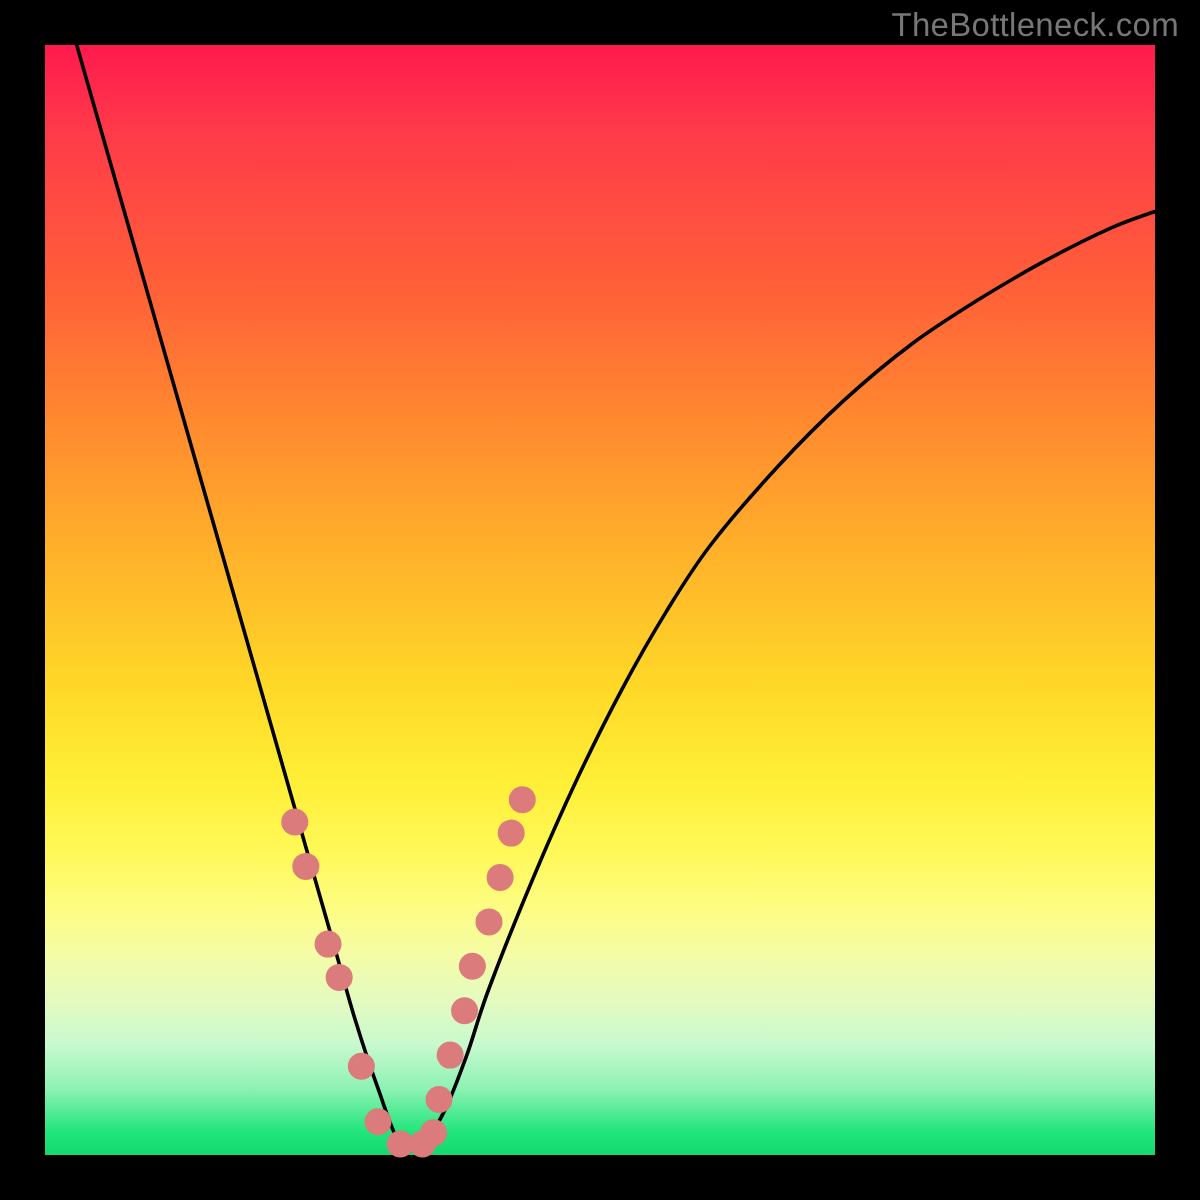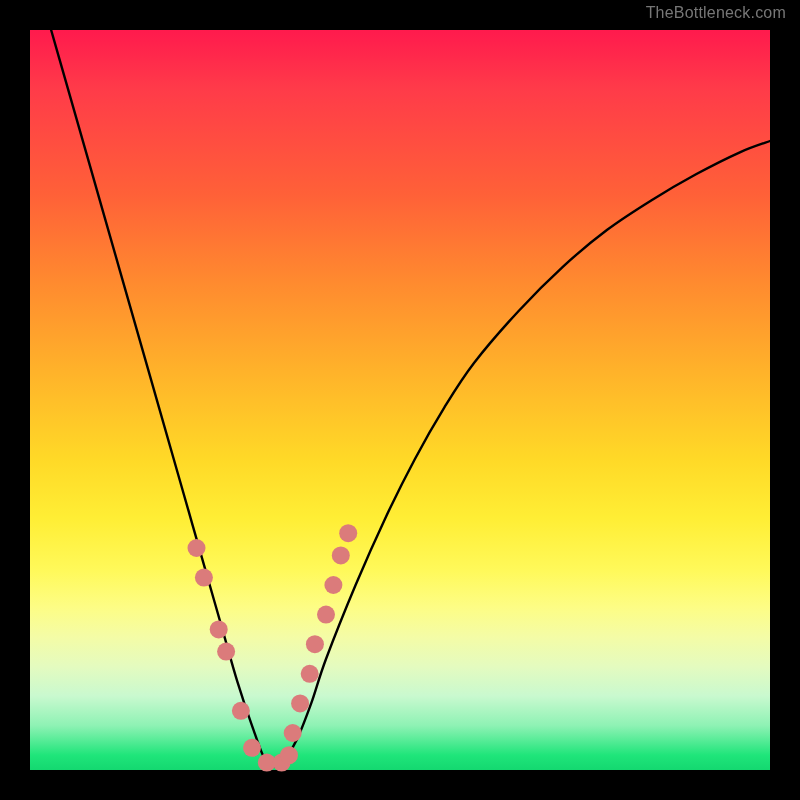--- a/index.html
+++ b/index.html
@@ -17,21 +17,21 @@
     top: 0;
     width: 800px;
     height: 800px;
     background: #000;
   }
   .watermark {
     position: absolute;
     top: 4px;
     right: 14px;
     color: #777;
-    font-size: 16px;
+    font-size: 22px;
     font-weight: 500;
     letter-spacing: 0.2px;
     user-select: none;
   }
   .plot {
     position: absolute;
     left: 30px;
     top: 30px;
     width: 740px;
     height: 740px;

